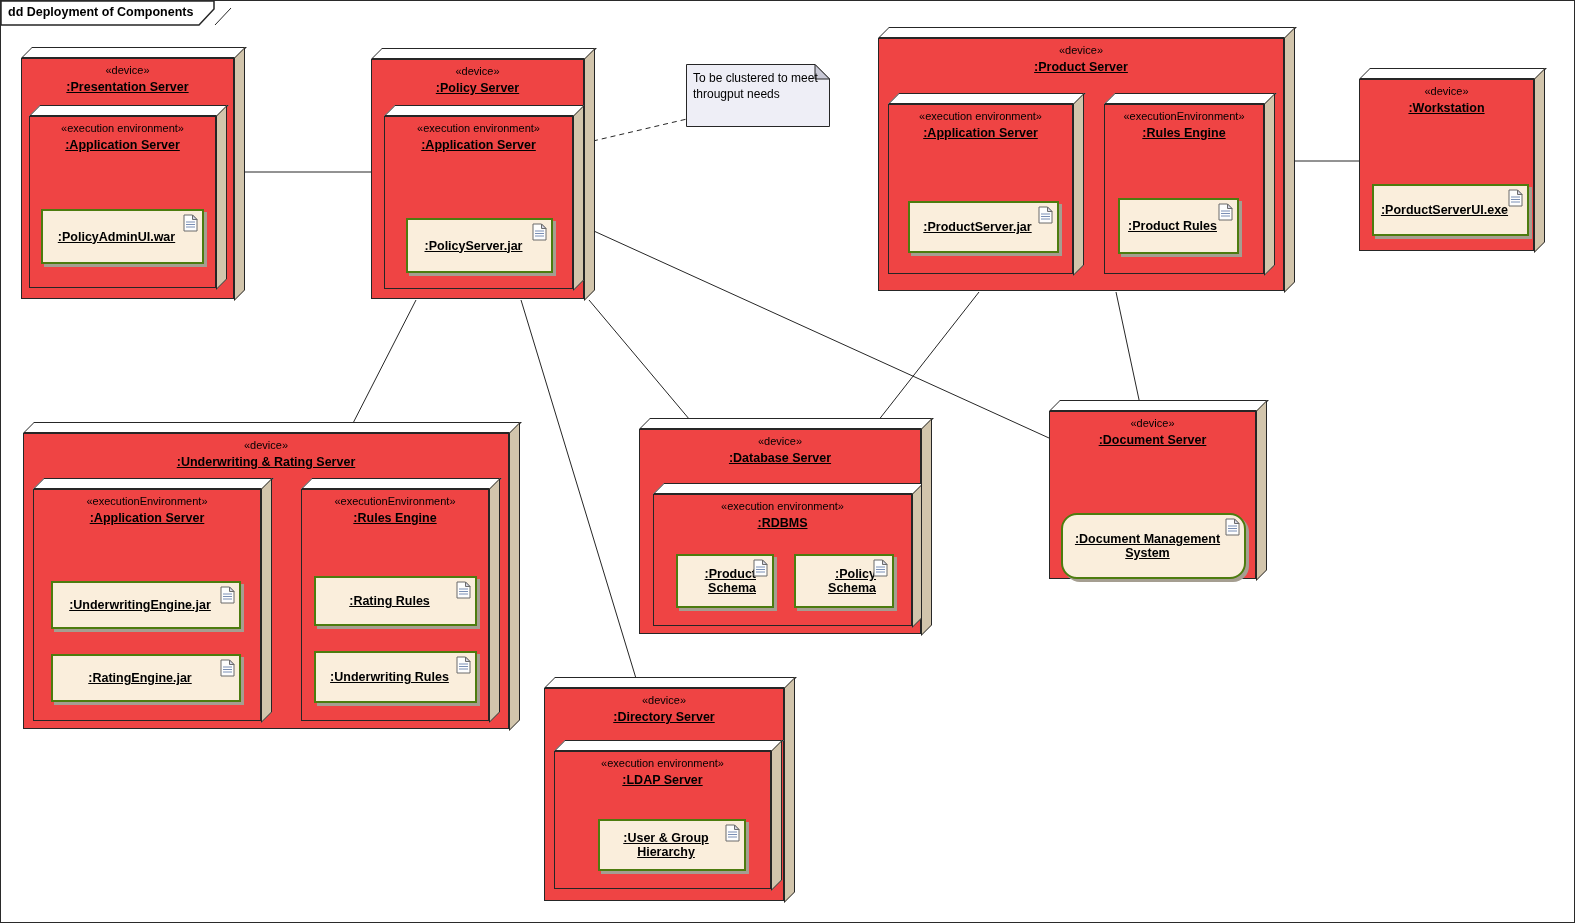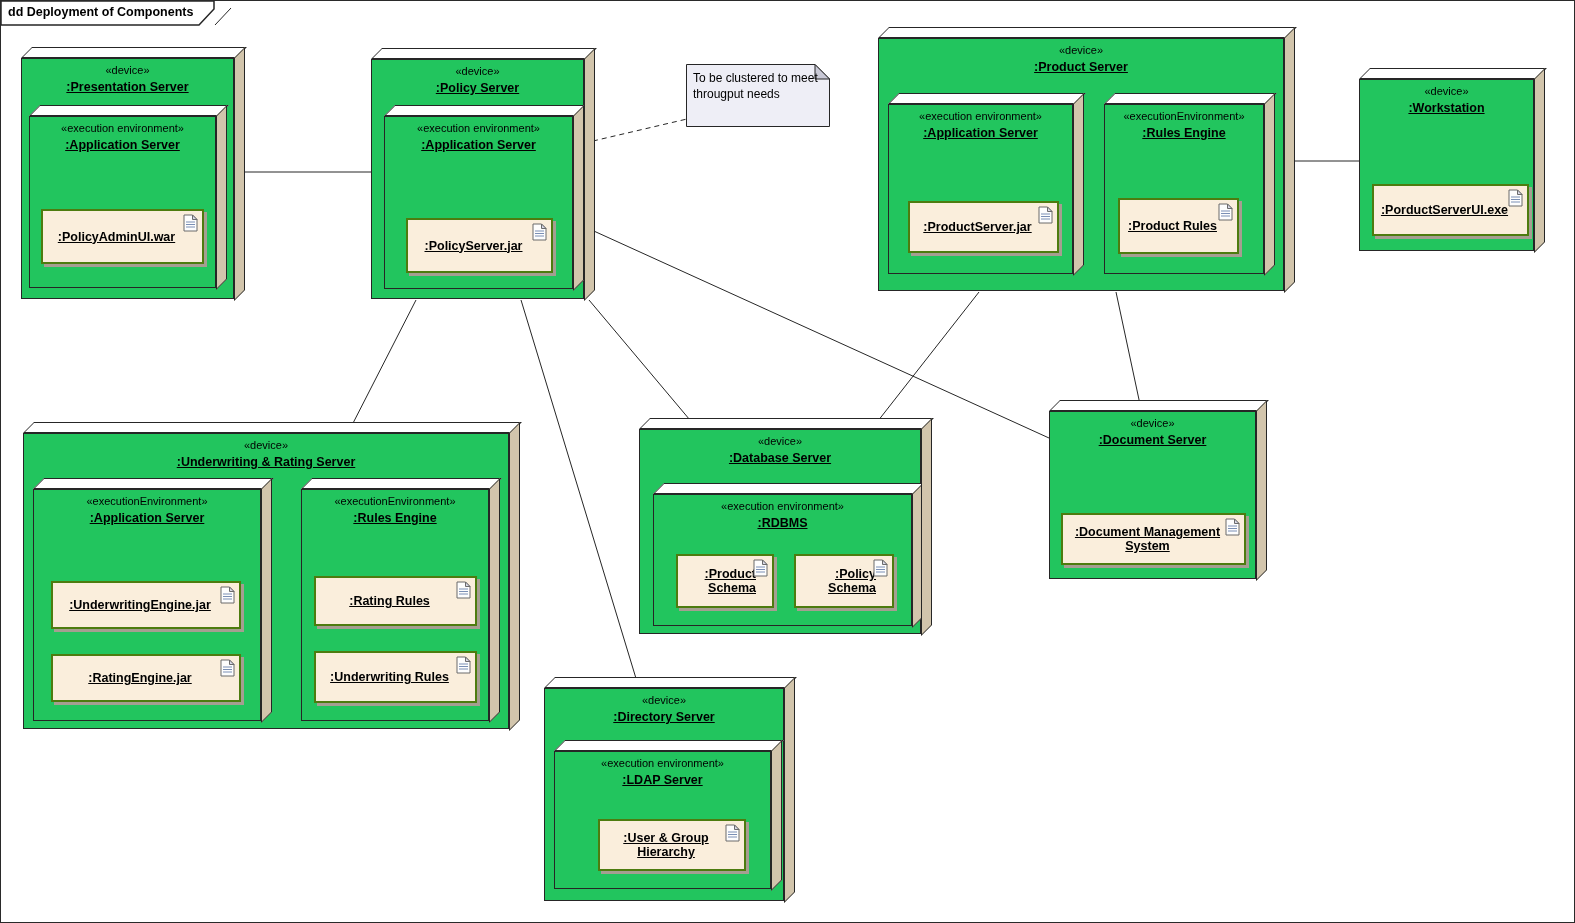--- a/index.html
+++ b/index.html
@@ -11,21 +11,21 @@
     border: 1px solid #2a2a2a;
     overflow: hidden;
     font-family: "Liberation Sans", sans-serif;
     color: #000;
   }
   svg.lines { position:absolute; left:0; top:0; width:1575px; height:923px; }
 
   
   .n3 {
     position: absolute;
-    background: #22c55e;
+    background: #ef4444;
     border: 1px solid #262626;
   }
   .n3::before { 
     content:""; position:absolute;
     left:-1px; bottom:calc(100% + 1px);
     width:calc(100% + 2px); height:9px;
     background:#ffffff; border:1px solid #262626;
     transform: skewX(-45deg); transform-origin: 0 100%;
   }
   .n3::after { 
@@ -308,21 +308,21 @@
         </svg>
       </div>
     </div>
   </div>
 
   <div class="n3" style="left:1048px; top:410px; width:207px; height:168px;">
     <div class="hdr">
       <span class="stz">«device»</span>
       <span class="nm">:Document Server</span>
     </div>
-    <div class="art" style="left:11px; top:101px; width:185px; height:52px;">
+    <div class="art" style="left:11px; top:101px; width:185px; height:66px;border-radius:16px;">
       <span class="nm">:Document Management System</span>
       <svg class="doc" width="15" height="18" viewBox="0 0 15 18">
         <path d="M1,1 h8.5 L14,5.5 V17 H1 Z" fill="#FDFDFD" stroke="#6b6b6b"></path>
         <path d="M9.5,1 V5.5 H14 Z" fill="#D8D8E6" stroke="#6b6b6b"></path>
         <g stroke="#7A8FB5">
             <line x1="3" y1="8" x2="12" y2="8"></line>
             <line x1="3" y1="10.5" x2="12" y2="10.5"></line>
             <line x1="3" y1="13" x2="12" y2="13"></line>
           </g>
       </svg>

